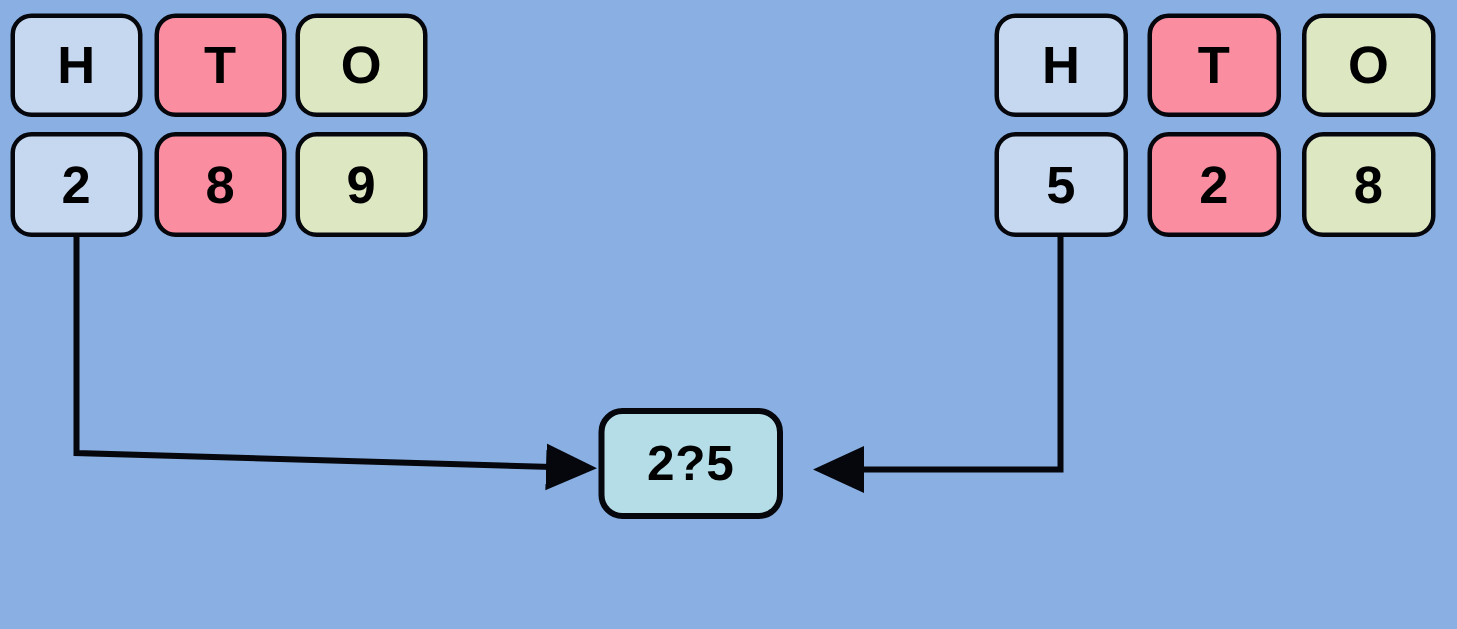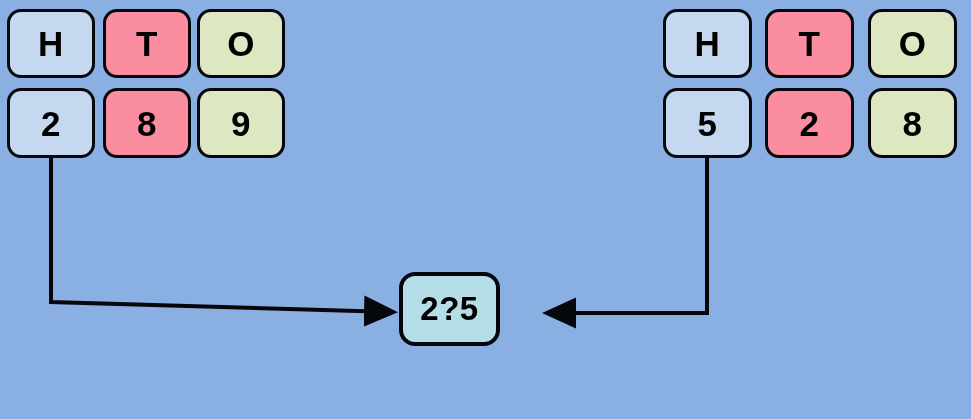--- a/index.html
+++ b/index.html
@@ -113,17 +113,17 @@
   <div class="card fill-blue" style="left:663px; top:88px; width:89px; height:70px;">
     <span>5</span>
   </div>
   <div class="card fill-pink" style="left:765px; top:88px; width:89px; height:70px;">
     <span>2</span>
   </div>
   <div class="card fill-green" style="left:868px; top:88px; width:89px; height:70px;">
     <span>8</span>
   </div>
 
-  <div class="result-box" style="left:399px; top:272px; width:101px; height:74px;">
+  <div class="result-box" style="left:399px; top:272px; width:123px; height:74px;">
     <span>2?5</span>
   </div>
 
 </div>
 
 </body></html>

